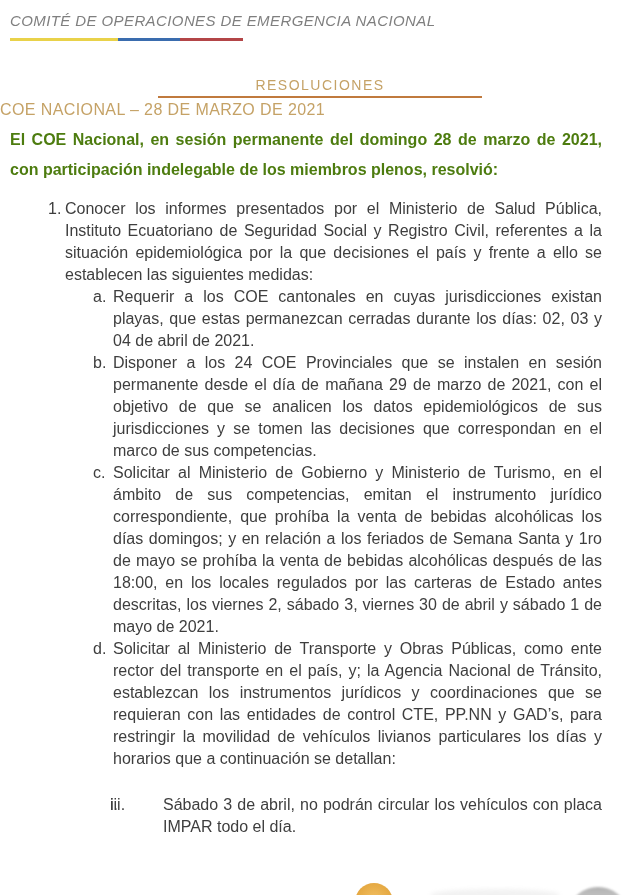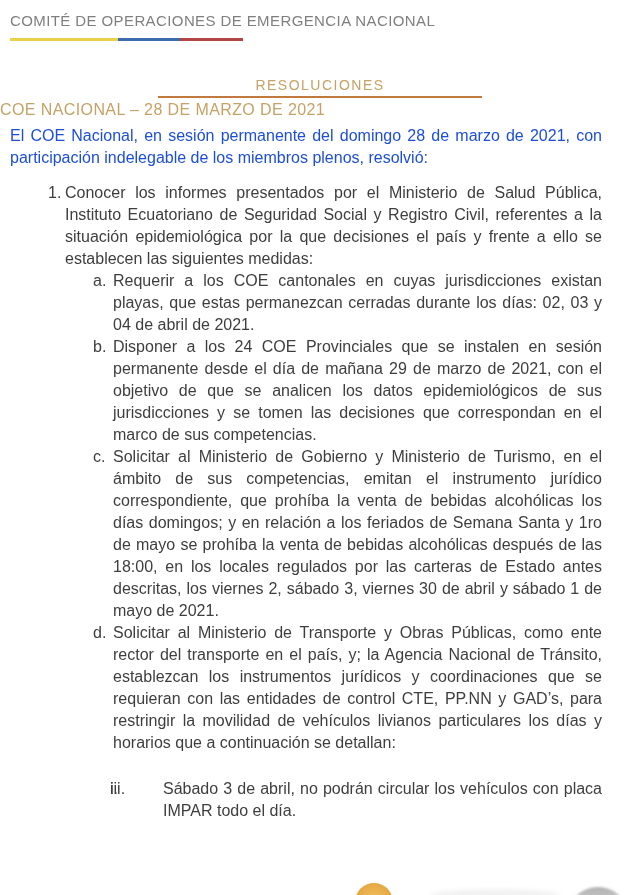--- a/index.html
+++ b/index.html
@@ -7,21 +7,21 @@
     position: relative;
     width: 640px;
     height: 895px;
     background: #ffffff;
     font-family: "Liberation Sans", sans-serif;
     color: #3e3e3e;
     overflow: hidden;
   }
 
   
-  .doc-header { padding: 12px 16px 0 10px; }
+  .doc-header { padding: 12px 16px 0 10px; font-style: italic; }
   .org-name {
     font-size: 15px;
     color: #7f7f7f;
     letter-spacing: 0.4px;
     white-space: nowrap;
   }
   .flag-bar { margin-top: 9px; height: 3px; width: 233px; display: flex; }
   .flag-seg { height: 100%; }
 
   
@@ -42,24 +42,24 @@
     text-align: left;
     font-size: 16px;
     letter-spacing: 0.4px;
     color: #c5a266;
   }
 
   
   .intro {
     margin: 6px 38px 0 10px;
     text-align: justify;
-    font-weight: normal;
-    color: #1d4ed8;
+    font-weight: bold;
+    color: #4d7c0f;
     font-size: 16px;
-    line-height: 22px;
+    line-height: 30px;
   }
   .item {
     position: relative;
     text-align: justify;
     font-size: 16px;
     line-height: 22px;
     margin-right: 38px;
   }
   .item .marker { position: absolute; left: 0; top: 0; }
   .lvl1 { margin-left: 48px; padding-left: 17px; margin-top: 13px; }

